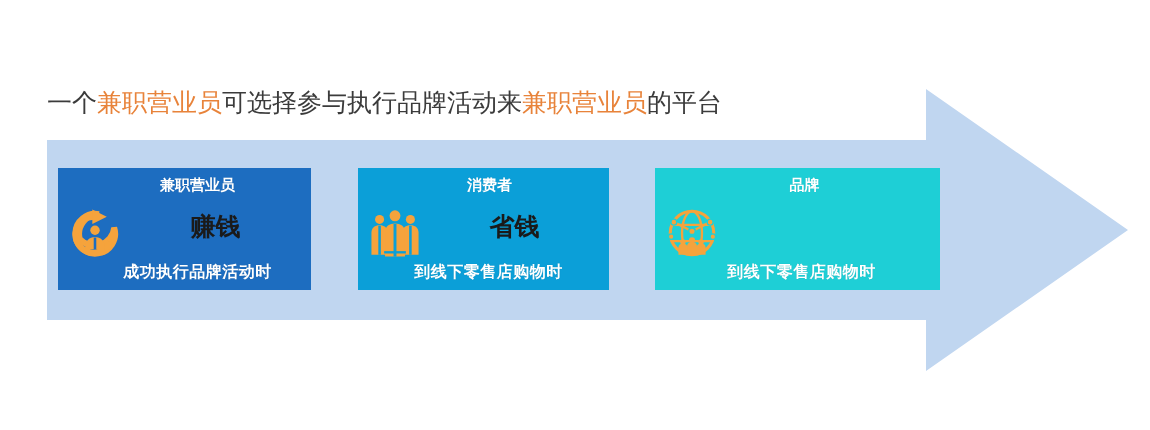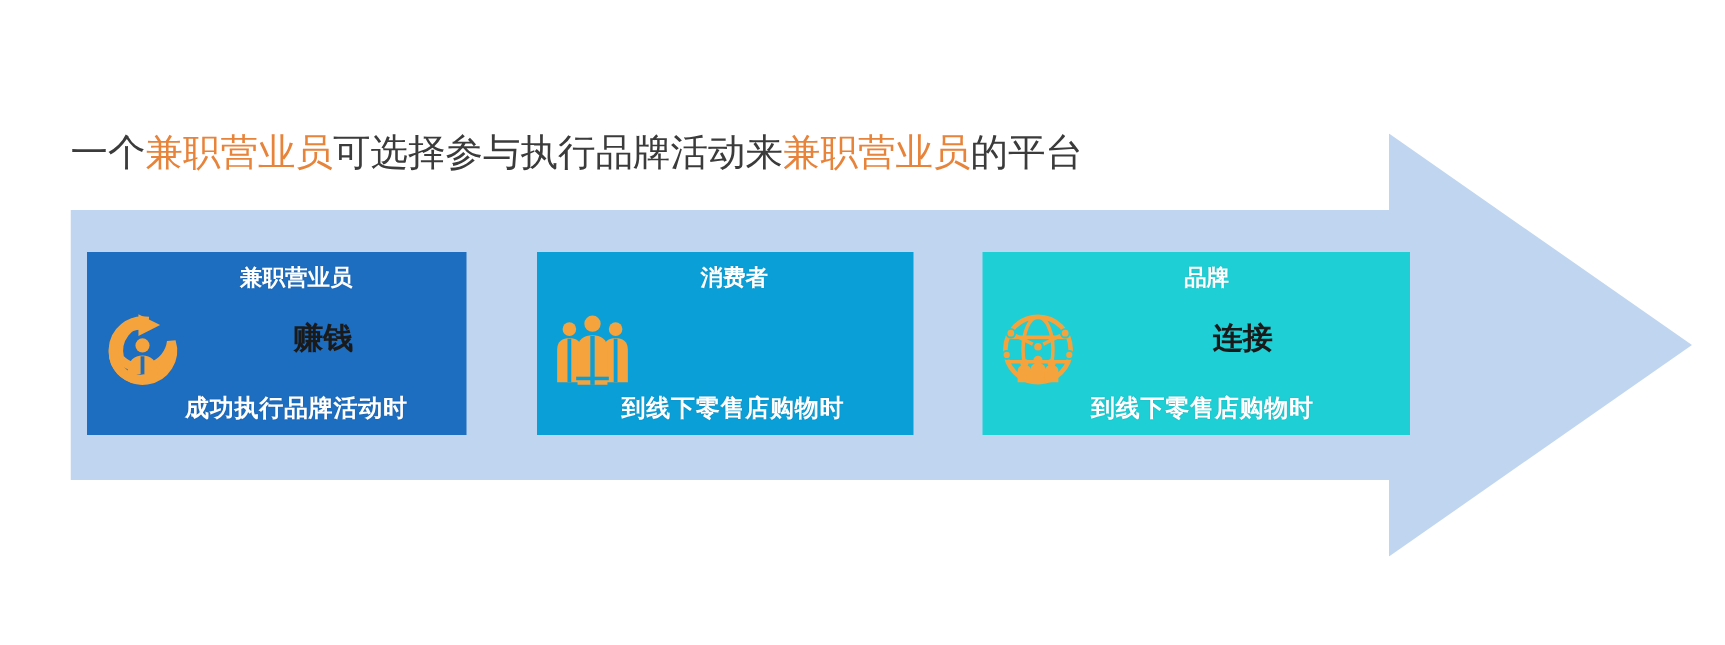--- a/index.html
+++ b/index.html
@@ -76,21 +76,21 @@
   .card-1 .card-title { padding-left: 26px; }
   .card-2 .card-title { padding-left: 12px; }
   .card-3 .card-title { padding-left: 14px; }
 
   .card-main {
     position: absolute;
     top: 42px;
     left: 62px;
     right: 0;
     text-align: center;
-    font-size: 20px;
+    font-size: 25px;
     font-weight: bold;
     color: #1a1a1a;
     line-height: 32px;
   }
 
   .card-footer {
     position: absolute;
     bottom: 7px;
     left: 0;
     right: 0;
@@ -161,20 +161,21 @@
         <circle cx="49" cy="17" r="5" fill="#f5a33c"></circle>
         <path d="M40 56 L40 32 C40 26 44 23.5 49 23.5 C54 23.5 58 26 58 32 L58 56 Z" fill="#f5a33c"></path>
         <rect x="47.6" y="24" width="2.8" height="32" fill="#0b9fd8"></rect>
 
         <circle cx="32" cy="13" r="6" fill="#f5a33c"></circle>
         <path d="M21 58 L21 31 C21 24.5 26 21.5 32 21.5 C38 21.5 43 24.5 43 31 L43 58 Z" fill="#f5a33c"></path>
         <rect x="30.4" y="22" width="3.2" height="36" fill="#0b9fd8"></rect>
         <rect x="20" y="52" width="24" height="2.6" fill="#0b9fd8"></rect>
       </svg>
     </div>
+    <div class="card-main">省钱</div>
     <div class="card-footer">到线下零售店购物时</div>
   </div>
 
   <div class="card card-3">
     <div class="card-title">品牌</div>
     <div class="card-icon">
       <svg viewBox="0 0 64 64" aria-hidden="true">
         <circle cx="32" cy="32" r="24" fill="none" stroke="#f5a33c" stroke-width="3.4"></circle>
         <ellipse cx="32" cy="32" rx="11" ry="24" fill="none" stroke="#f5a33c" stroke-width="2.6"></ellipse>
         <path d="M9.5 23 H54.5" stroke="#f5a33c" stroke-width="2.6" fill="none"></path>
@@ -187,17 +188,16 @@
         <circle cx="55" cy="36" r="3" fill="#f5a33c" stroke="#1ecfd6" stroke-width="1.4"></circle>
 
         <circle cx="22" cy="42" r="3" fill="#f5a33c"></circle>
         <path d="M17 56 L17 48 C17 45 19 43.6 22 43.6 C25 43.6 27 45 27 48 L27 56 Z" fill="#f5a33c"></path>
         <circle cx="32" cy="40" r="3.4" fill="#f5a33c"></circle>
         <path d="M26.5 56 L26.5 47 C26.5 43.6 29 42 32 42 C35 42 37.5 43.6 37.5 47 L37.5 56 Z" fill="#f5a33c"></path>
         <circle cx="42" cy="42" r="3" fill="#f5a33c"></circle>
         <path d="M37 56 L37 48 C37 45 39 43.6 42 43.6 C45 43.6 47 45 47 48 L47 56 Z" fill="#f5a33c"></path>
       </svg>
     </div>
-    <div class="card-main">连接</div>
     <div class="card-footer">到线下零售店购物时</div>
   </div>
 
 </div>
 
 </body></html>

